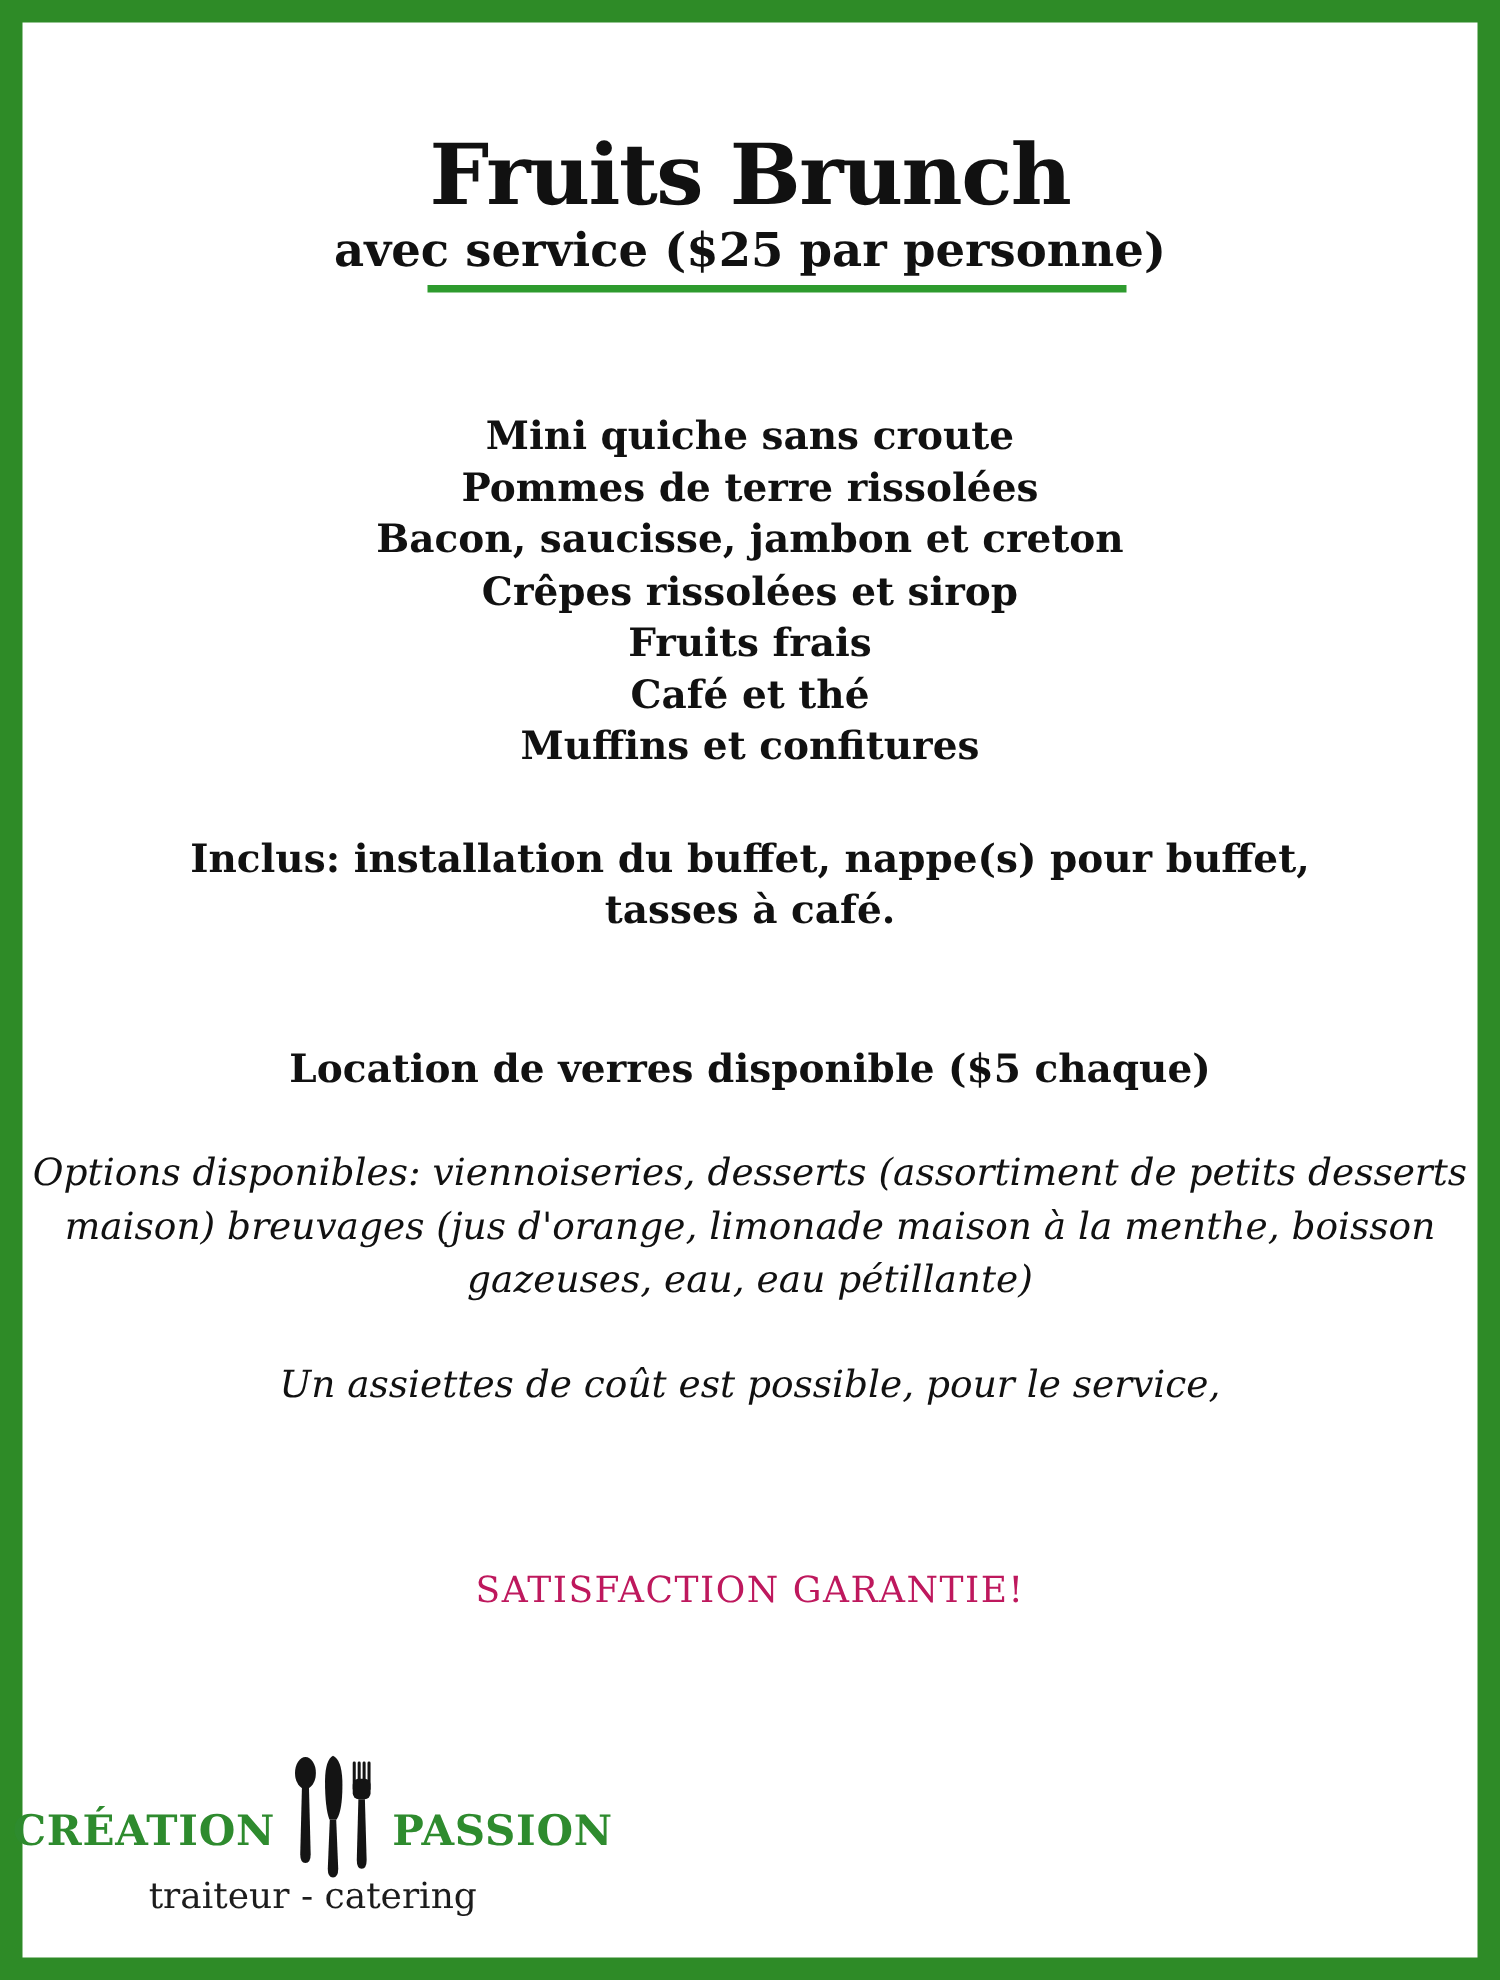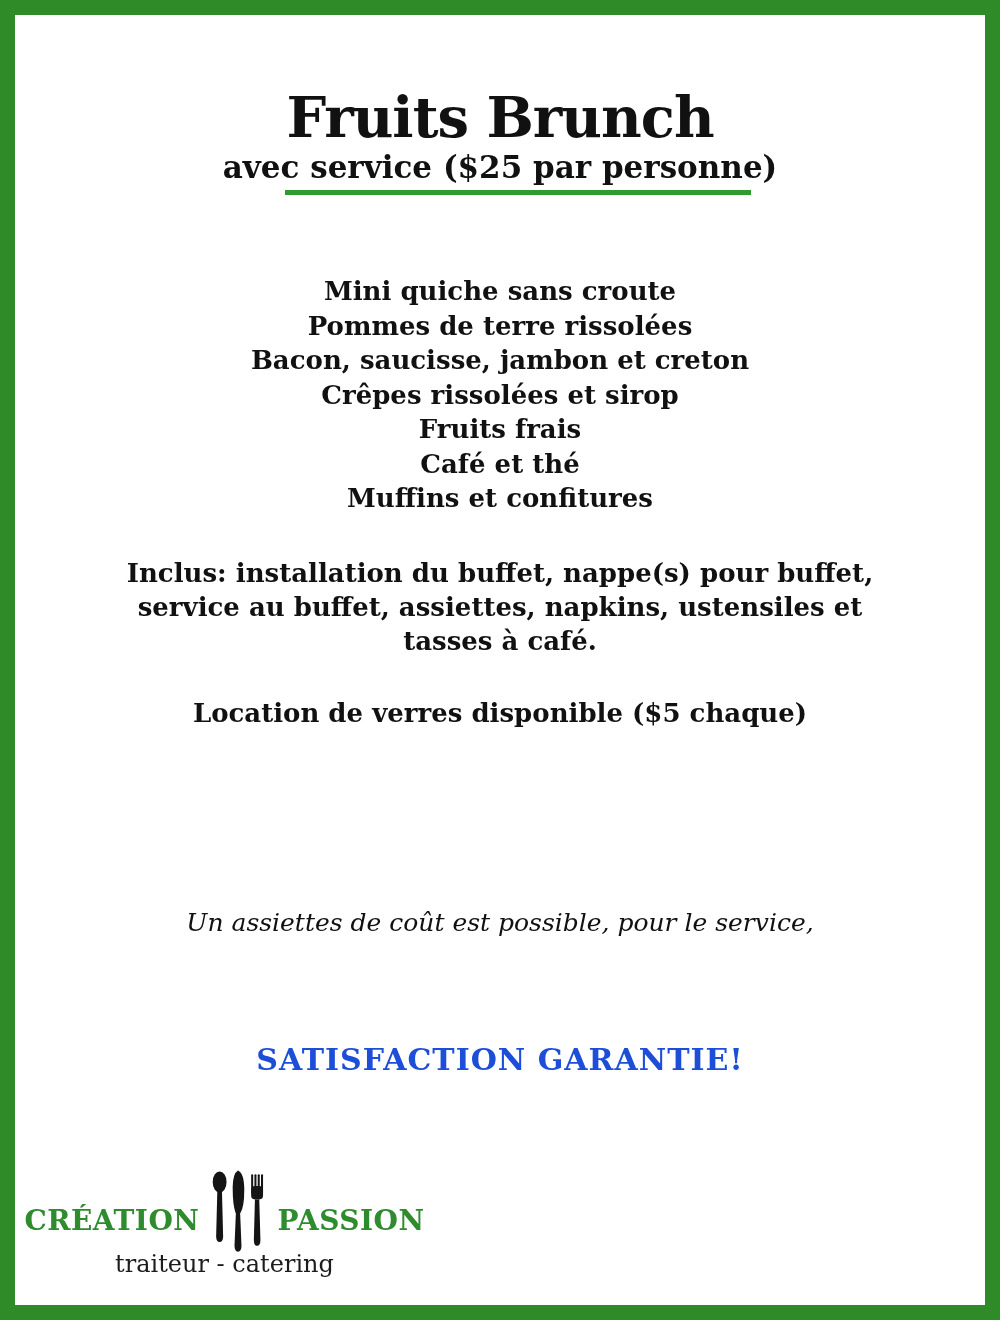--- a/index.html
+++ b/index.html
@@ -70,30 +70,30 @@
     line-height: 35.5px;
   }
   .adjustment {
     top: 905px;
     font-size: 25px;
     font-style: italic;
     line-height: 35px;
   }
   .satisfaction {
     top: 1044px;
-    font-size: 30px;
-    font-weight: bold;
+    font-size: 24px;
+    font-weight: normal;
     letter-spacing: 1px;
     line-height: 32px;
-    color: #1d4ed8;
+    color: #be185d;
   }
 
   .logo {
     position: absolute;
-    left: 52px;
+    left: 36px;
     top: 1170px;
     width: 345px;
   }
   .logo-row {
     display: flex;
     align-items: center;
     justify-content: center;
     gap: 10px;
     height: 84px;
   }
@@ -142,26 +142,30 @@
       <div class="line">Pommes de terre rissolées</div>
       <div class="line">Bacon, saucisse, jambon et creton</div>
       <div class="line">Crêpes rissolées et sirop</div>
       <div class="line">Fruits frais</div>
       <div class="line">Café et thé</div>
       <div class="line">Muffins et confitures</div>
     </div>
 
   <div class="abs included">
       <div class="line">Inclus: installation du buffet, nappe(s) pour buffet,</div>
-      <div class="line">service au buffet, assiettes, napkins, ustensiles et</div>
       <div class="line">tasses à café.</div>
     </div>
 
   <div class="abs rental">Location de verres disponible ($5 chaque)</div>
 
+  <div class="abs options">
+      <div class="line">Options disponibles: viennoiseries, desserts (assortiment de petits desserts</div>
+      <div class="line">maison) breuvages (jus d'orange, limonade maison à la menthe, boisson</div>
+      <div class="line">gazeuses, eau, eau pétillante)</div>
+    </div>
 
   <div class="abs adjustment">
       <div class="line">Un assiettes de coût est possible, pour le service,</div>
     </div>
 
   <div class="abs satisfaction">SATISFACTION GARANTIE!</div>
 
   <div class="logo">
     <div class="logo-row">
       <span class="logo-word">CRÉATION</span>

